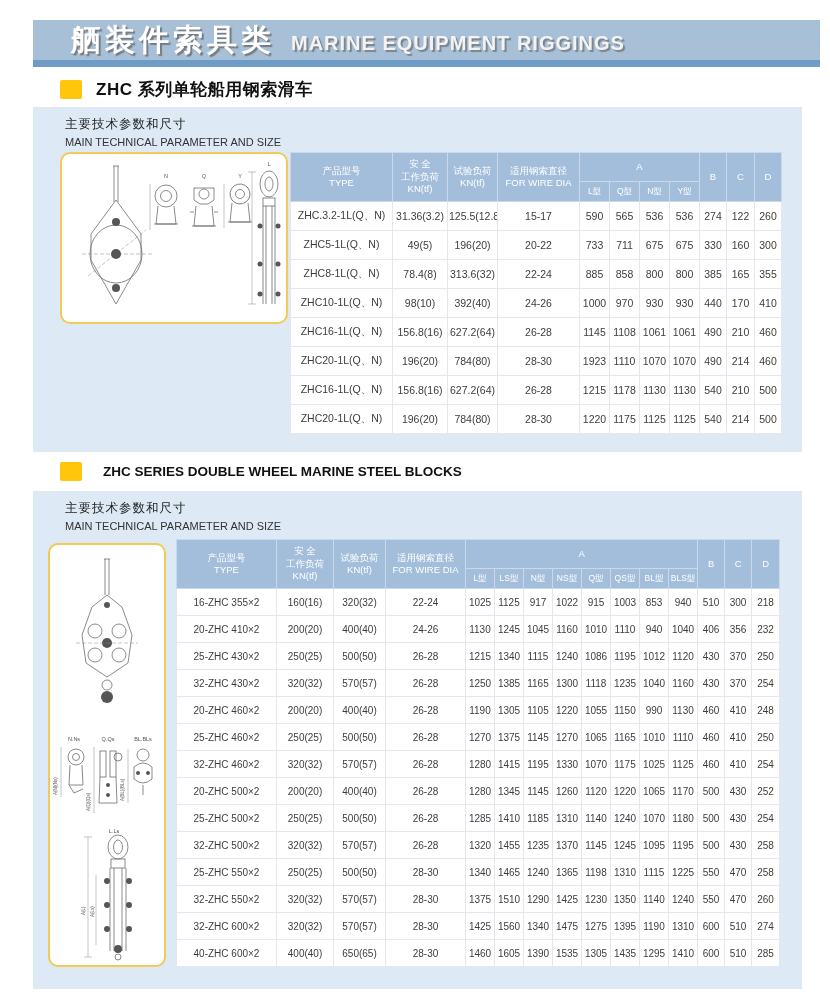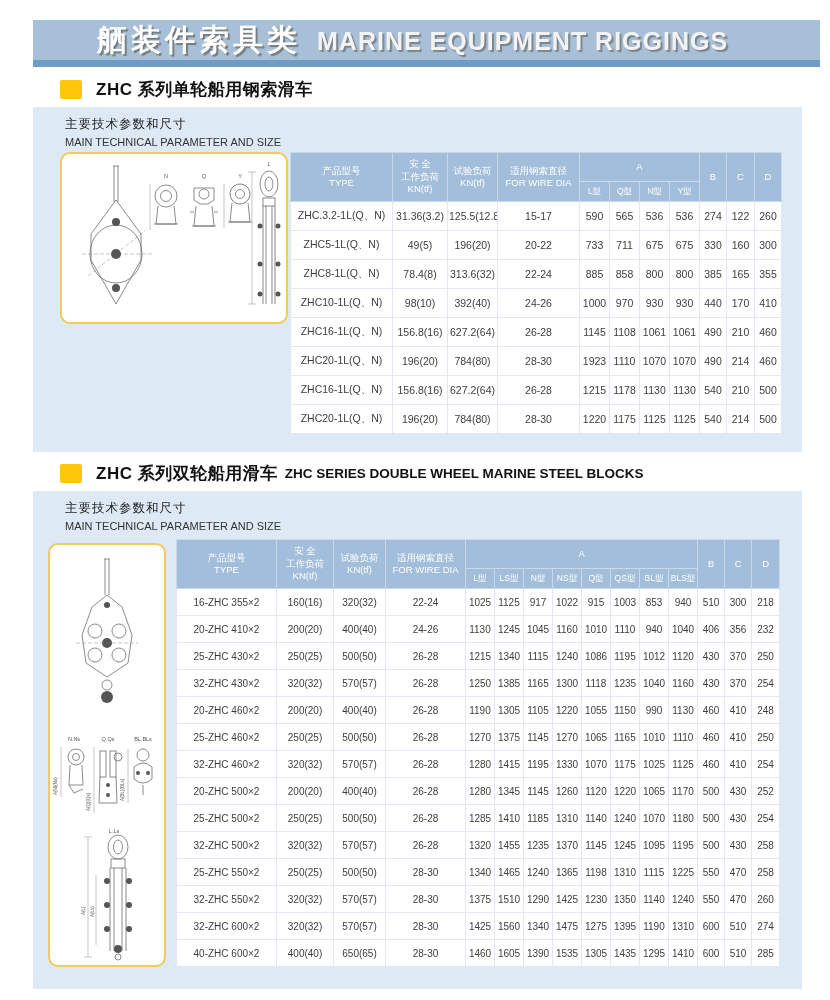--- a/index.html
+++ b/index.html
@@ -3,24 +3,24 @@
 <meta charset="utf-8">
 <style>
   * { margin:0; padding:0; box-sizing:border-box; }
   html,body { width:830px; height:1000px; background:#ffffff;
     font-family:"Liberation Sans", sans-serif; }
   body { position:relative; overflow:hidden; }
 
   
   .banner { position:absolute; left:33px; top:20px; width:787px; height:47px;
     background:#a8c0d7; border-bottom:7px solid #6f9cc6;
-    display:flex; align-items:baseline; padding-left:64px; }
+    display:flex; align-items:baseline; padding-left:38px; }
   .banner .zh { font-size:30px; font-weight:bold; color:#ffffff;
     letter-spacing:4px; text-shadow:2px 2px 1px rgba(100,100,100,.75); line-height:40px; }
-  .banner .en { font-size:25px; font-weight:bold; color:#f3f3f3;
+  .banner .en { font-size:20px; font-weight:bold; color:#f3f3f3;
     letter-spacing:1px; margin-left:16px; text-shadow:2px 2px 1px rgba(100,100,100,.65); }
 
   
   .sec-head { position:absolute; left:32px; display:flex; align-items:center;padding-left:28px; }
   .sec-head .bullet { width:22px; height:19px; background:#ffc60b; border-radius:2px;
     margin-right:14px; flex:0 0 auto; }
   .sec-head .zh { font-size:17px; font-weight:bold; color:#111; letter-spacing:.5px; }
   .sec-head .en { font-size:13.5px; font-weight:bold; color:#111; margin-left:7px; }
 
   
@@ -273,21 +273,20 @@
           <td>540</td>
           <td>214</td>
           <td>500</td>
         </tr>
       </tbody>
   </table>
 </div>
 
 <div class="sec-head" style="top:462px;">
   <span class="bullet"></span>
-  <span class="zh">ZHC 系列双轮船用滑车</span>
   <span class="en">ZHC SERIES DOUBLE WHEEL MARINE STEEL BLOCKS</span>
 </div>
 
 <div class="panel" style="top:491px; height:498px;">
   <div class="subtitle">
     <div class="zh">主要技术参数和尺寸</div>
     <div class="en">MAIN TECHNICAL PARAMETER AND SIZE</div>
   </div>
 
   <div class="draw-box" style="left:15px; top:52px; width:118px; height:424px;">

